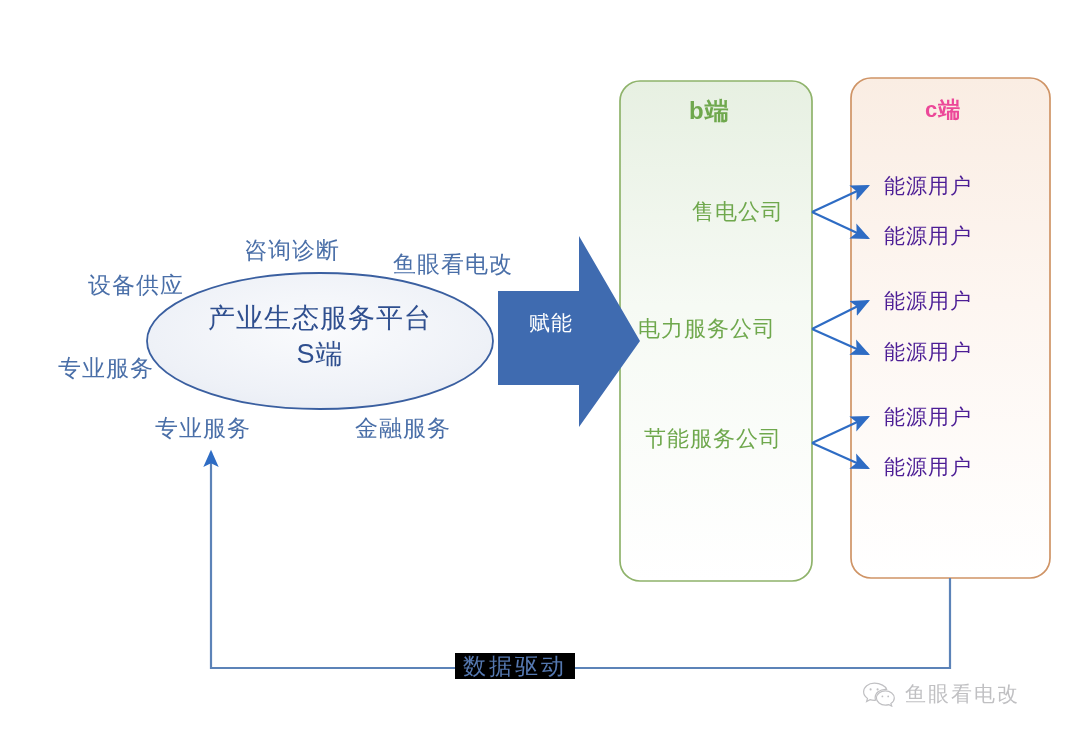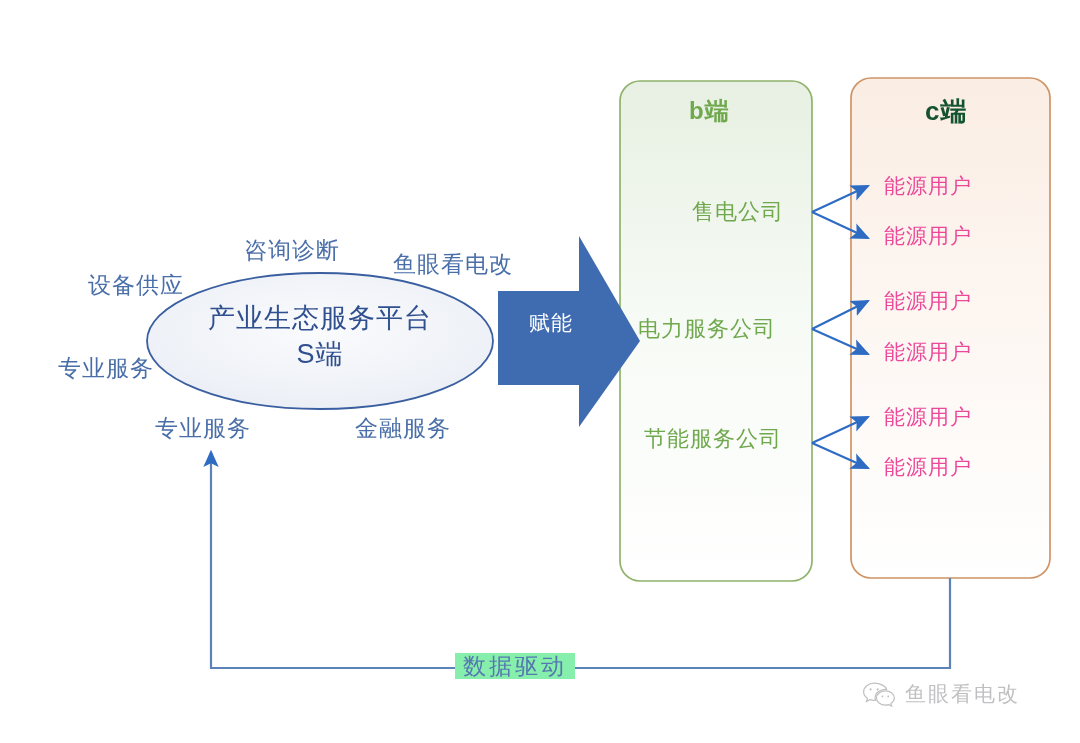--- a/index.html
+++ b/index.html
@@ -64,37 +64,37 @@
     letter-spacing: 1px;
   }
   .b-item {
     color: #6FA84D;
     font-size: 22px;
     letter-spacing: 1px;
   }
 
   
   .c-title {
-    color: #14532d;
-    font-size: 26px;
+    color: #ec4899;
+    font-size: 22px;
     font-weight: bold;
     letter-spacing: 1px;
   }
   .c-item {
-    color: #ec4899;
+    color: #4c1d95;
     font-size: 21px;
     letter-spacing: 1px;
   }
 
   
   .data-driven {
     color: #5578B0;
     font-size: 23px;
     letter-spacing: 3px;
-    background: #86efac;
+    background: #000000;
     padding: 0 8px;
   }
 
   
   #watermark {
     position: absolute;
     left: 862px;
     top: 680px;
     display: flex;
     align-items: center;

